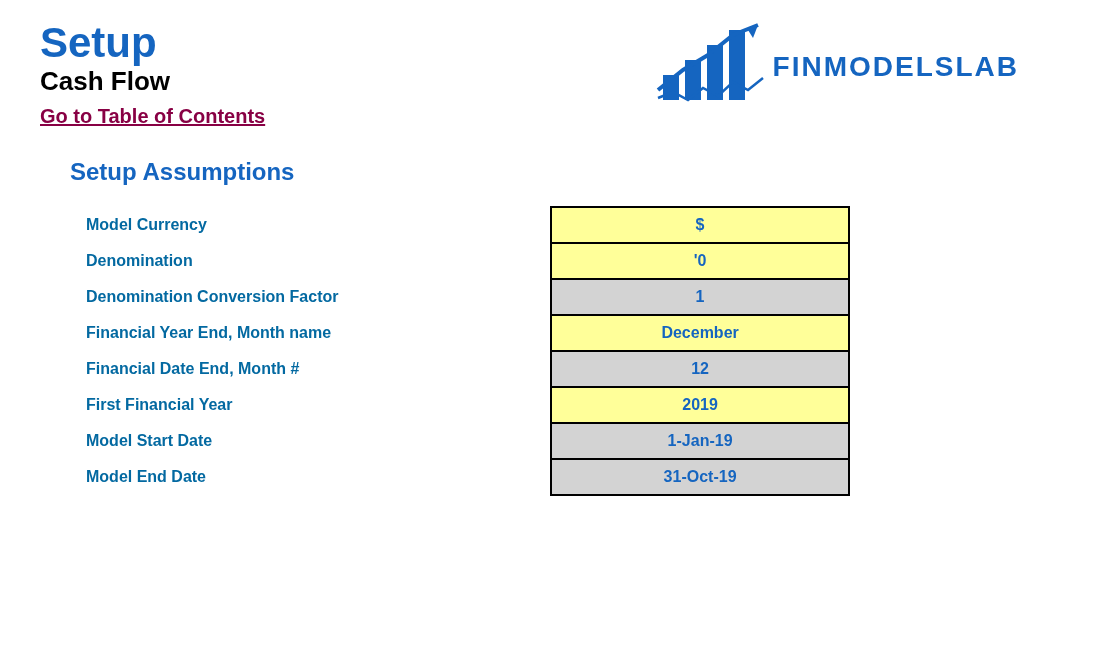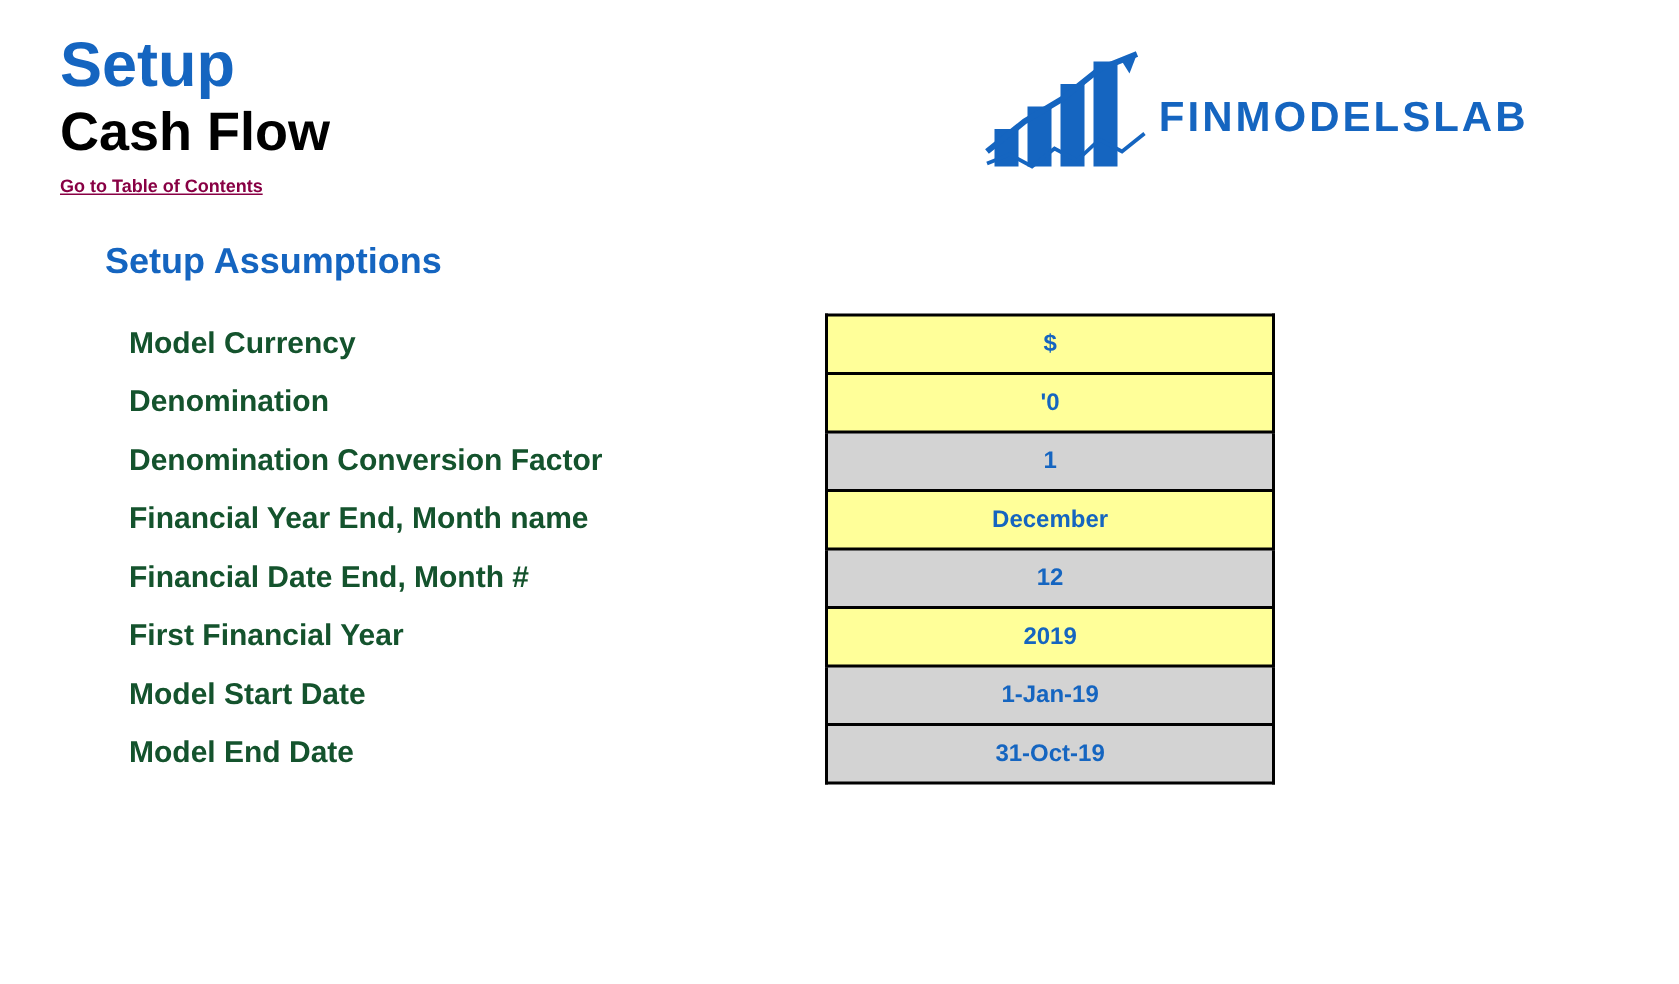--- a/index.html
+++ b/index.html
@@ -7,38 +7,38 @@
       font-family: Arial, sans-serif;
       background: #ffffff;
       color: #000;
       width: 1119px;
       min-height: 656px;
       padding: 20px 40px;
     }
     .header-section {
       display: flex;
       justify-content: space-between;
-      align-items: center;
+      align-items: flex-start;
       margin-bottom: 30px;
     }
     .header-left { display: flex; flex-direction: column; }
     .title-setup {
       font-size: 42px;
       font-weight: bold;
       color: #1565C0;
       line-height: 1.1;
     }
     .title-cashflow {
-      font-size: 36px;
+      font-size: 26px;
       font-weight: bold;
       color: #000000;
       line-height: 1.2;
     }
     .toc-link {
-      font-size: 12px;
+      font-size: 20px;
       font-weight: bold;
       color: #880044;
       text-decoration: underline;
       cursor: pointer;
       margin-top: 8px;
     }
     .logo-area {
       display: flex;
       flex-direction: row;
       align-items: center;
@@ -62,23 +62,23 @@
       margin-bottom: 20px;
       margin-left: 30px;
     }
     .assumptions-table {
       margin-left: 30px;
       border-collapse: collapse;
       width: 780px;
     }
     .assumptions-table tr td {
       padding: 8px 16px;
-      font-size: 20px;
+      font-size: 16px;
       font-weight: bold;
-      color: #14532d;
+      color: #0369a1;
     }
     .assumptions-table tr td:first-child {
       width: 420px;
       text-align: left;
       background: #ffffff;
       border: none;
     }
     .assumptions-table tr td.value-cell {
       width: 260px;
       text-align: center;

